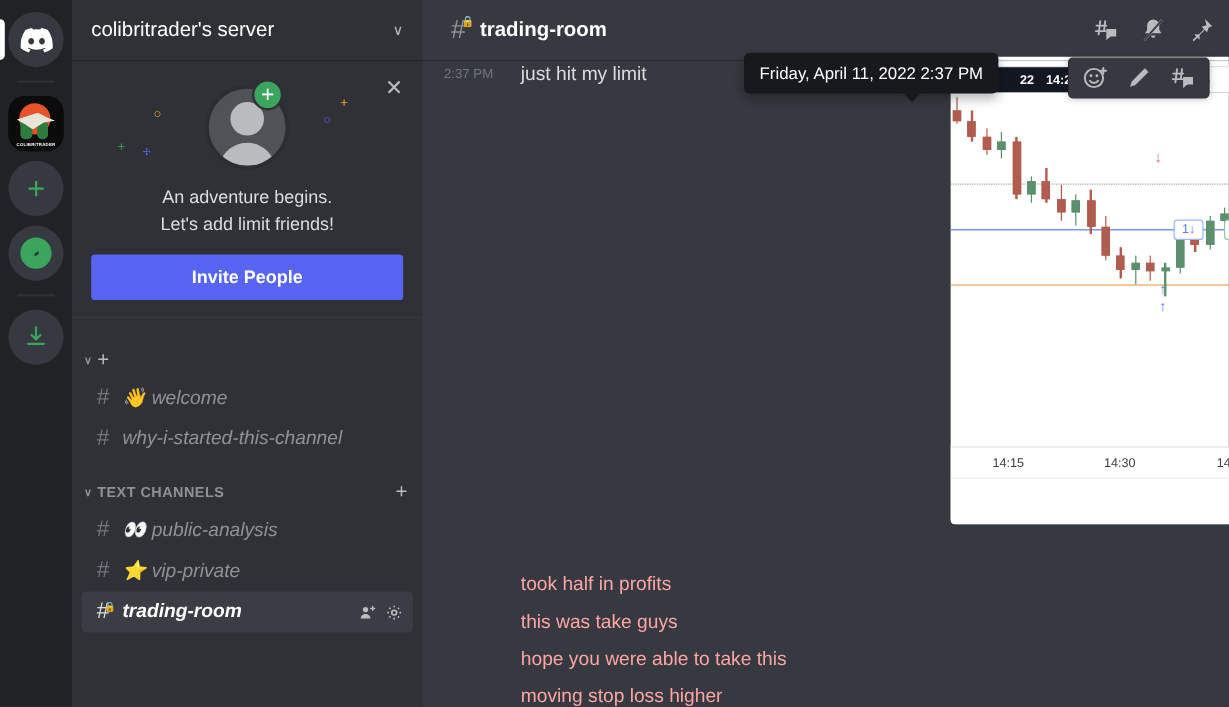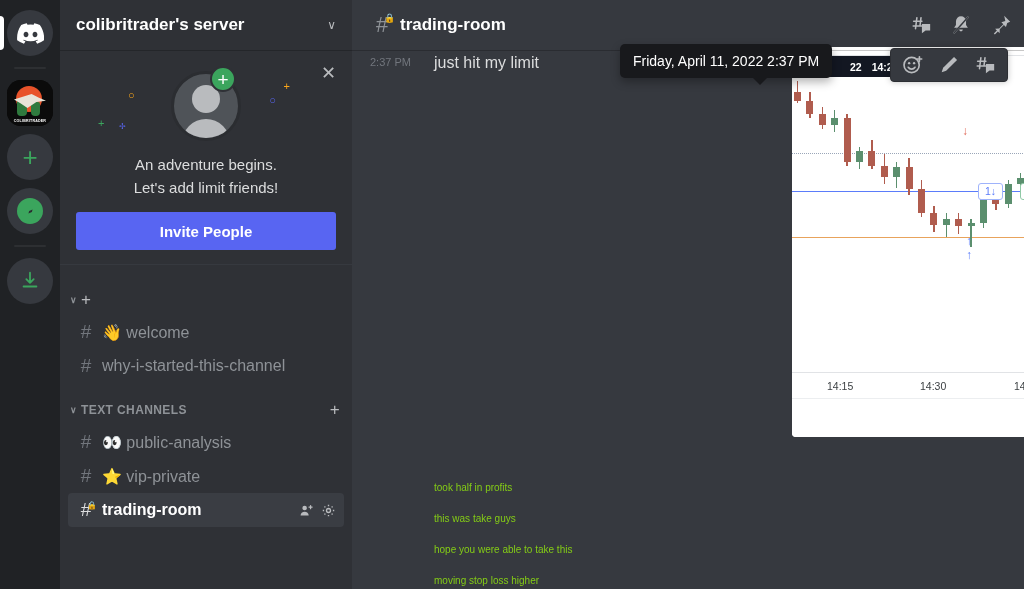--- a/index.html
+++ b/index.html
@@ -62,21 +62,21 @@
     font-size: 3.6px; color: #fff; letter-spacing: .2px; font-weight: bold;
   }
 
   
   .sidebar { width: 292px; flex: 0 0 292px; background: #2f3136; display: flex; flex-direction: column; }
   .srv-head {
     height: 50px; display: flex; align-items: center; padding: 0 16px;
     box-shadow: 0 1px 0 rgba(0,0,0,.22); cursor: pointer; flex: 0 0 50px;
   }
   .srv-name {
-    color: #fff; font-size: 17px; font-weight: bold; flex: 1;
+    color: #fff; font-size: 17px; font-weight: normal; flex: 1;
     white-space: nowrap; overflow: hidden;
   }
   .chev-down { color: #b9bbbe; font-size: 12px; }
 
   .invite-box { padding: 10px 16px 14px; position: relative; flex: 0 0 auto; }
   .close-x {
     position: absolute; right: 16px; top: 14px; color: #b9bbbe;
     font-size: 18px; cursor: pointer; line-height: 1;
   }
   .avatar-wrap { height: 92px; display: flex; align-items: center; justify-content: center; position: relative; }
@@ -120,42 +120,42 @@
   .cat-plus { font-size: 17px; font-weight: 300; color: #b9bbbe; }
   .chan {
     display: flex; align-items: center; height: 34px; border-radius: 4px;
     padding: 0 8px; color: #8e9297; font-size: 16px; cursor: pointer; gap: 6px;
   }
   .chan.sel { background: #3a3d43; color: #fff; font-weight: bold; }
   .hashbox { width: 20px; position: relative; display: flex; justify-content: center; }
   .hash { font-size: 19px; color: #72767d; font-weight: 400; }
   .chan.sel .hash { color: #dcddde; }
   .lock { position: absolute; right: -1px; top: 2px; font-size: 8px; color: #72767d; }
-  .chan-label { flex: 1; white-space: nowrap; overflow: hidden; }
+  .chan-label { flex: 1; white-space: nowrap; overflow: hidden; font-style: italic; }
   .chan-actions { display: flex; gap: 7px; align-items: center; color: #b9bbbe; }
   .ico-sm { width: 15px; height: 15px; }
 
   
   .main { flex: 1; background: #36393f; display: flex; flex-direction: column; position: relative; }
   .chan-head {
     height: 50px; flex: 0 0 50px; display: flex; align-items: center;
     padding: 0 12px 0 18px; box-shadow: 0 1px 0 rgba(0,0,0,.22); position: relative; z-index: 6;
   }
   .ch-hash { position: relative; width: 24px; display: flex; justify-content: center; }
   .ch-hash .hash { font-size: 22px; color: #8e9297; }
   .ch-hash .lock { right: -2px; top: 1px; font-size: 9px; }
   .ch-title { color: #fff; font-size: 17px; font-weight: bold; margin-left: 6px; flex: 1; }
   .head-icons { display: flex; align-items: center; gap: 18px; color: #b9bbbe; }
   .ico { width: 22px; height: 22px; cursor: pointer; }
 
   .msgs { flex: 1; position: relative; padding: 0 18px 0 18px; overflow: hidden; }
   .msg-row { display: flex; align-items: flex-start; height: 30px; }
   .ts { width: 64px; color: #72767d; font-size: 11px; padding-top: 6px; flex: 0 0 64px; }
   .msg-text { color: #dcddde; font-size: 16px; line-height: 22px; padding-top: 2px; }
-  .line { color: #84cc16; font-size: 10px; line-height: 31px; padding-left: 64px; }
+  .line { color: #fca5a5; font-size: 16px; line-height: 31px; padding-left: 64px; }
 
   
   .hover-bar {
     position: absolute; right: 16px; top: 48px; background: #36393f;
     border: 1px solid #2c2e33; border-radius: 4px; display: flex;
     gap: 14px; padding: 5px 11px; z-index: 7; box-shadow: 0 0 6px rgba(0,0,0,.25);
   }
 
   
   .tooltip {

